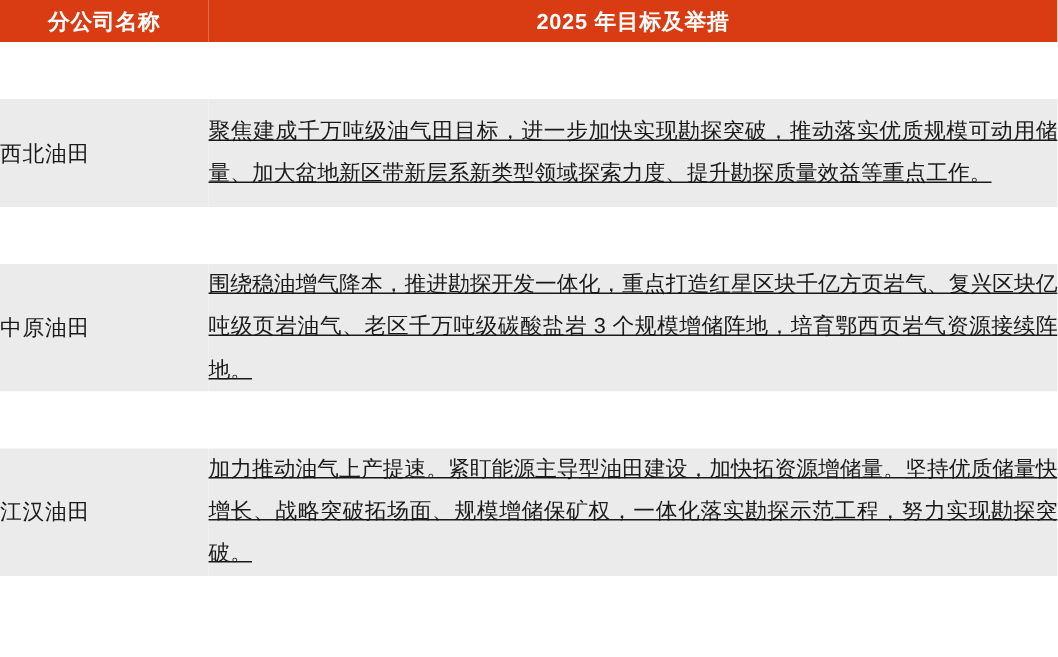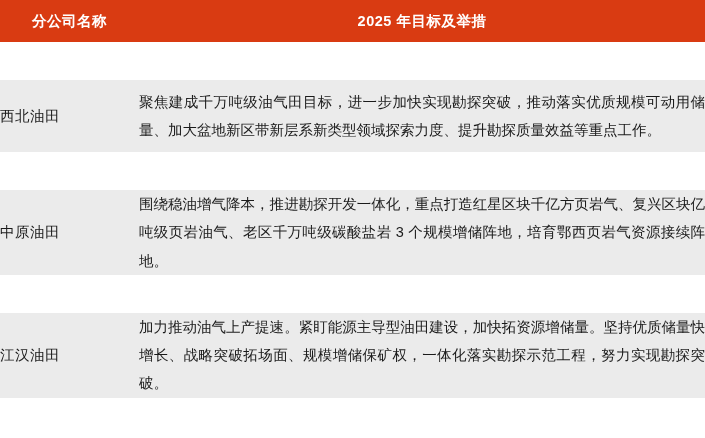--- a/index.html
+++ b/index.html
@@ -29,21 +29,21 @@
   col.col-content { width: 566px; }
 
   thead th {
     background: #d93b12;
     color: #ffffff;
     font-size: 14.5px;
     font-weight: bold;
     text-align: center;
     vertical-align: middle;
     padding: 0;
-    height: 42px;
+    height: 28px;
     letter-spacing: 0.5px;
     border: none;
   }
   thead th.header-name { }
   thead th.header-content { }
 
   tbody tr.spacer-row td {
     background: #ffffff;
     height: 38px;
     padding: 0;
@@ -62,20 +62,21 @@
     color: #1a1a1a;
     letter-spacing: 0.5px;
   }
   td.cell-content {
     font-size: 14.5px;
     color: #1a1a1a;
     line-height: 1.95;
     text-align: justify;
     text-justify: inter-ideograph;
     padding: 8px 10px 8px 6px;
+    text-decoration: underline;
   }
   .row-h2 td { height: 72px; }
   .row-h3 td { height: 68px; }
 
   .spacer-h1 td { height: 42px; }
   .spacer-h2 td { height: 50px; }
   .spacer-h3 td { height: 52px; }
   .spacer-h4 td { height: 12px; }
 </style>
 </head>

